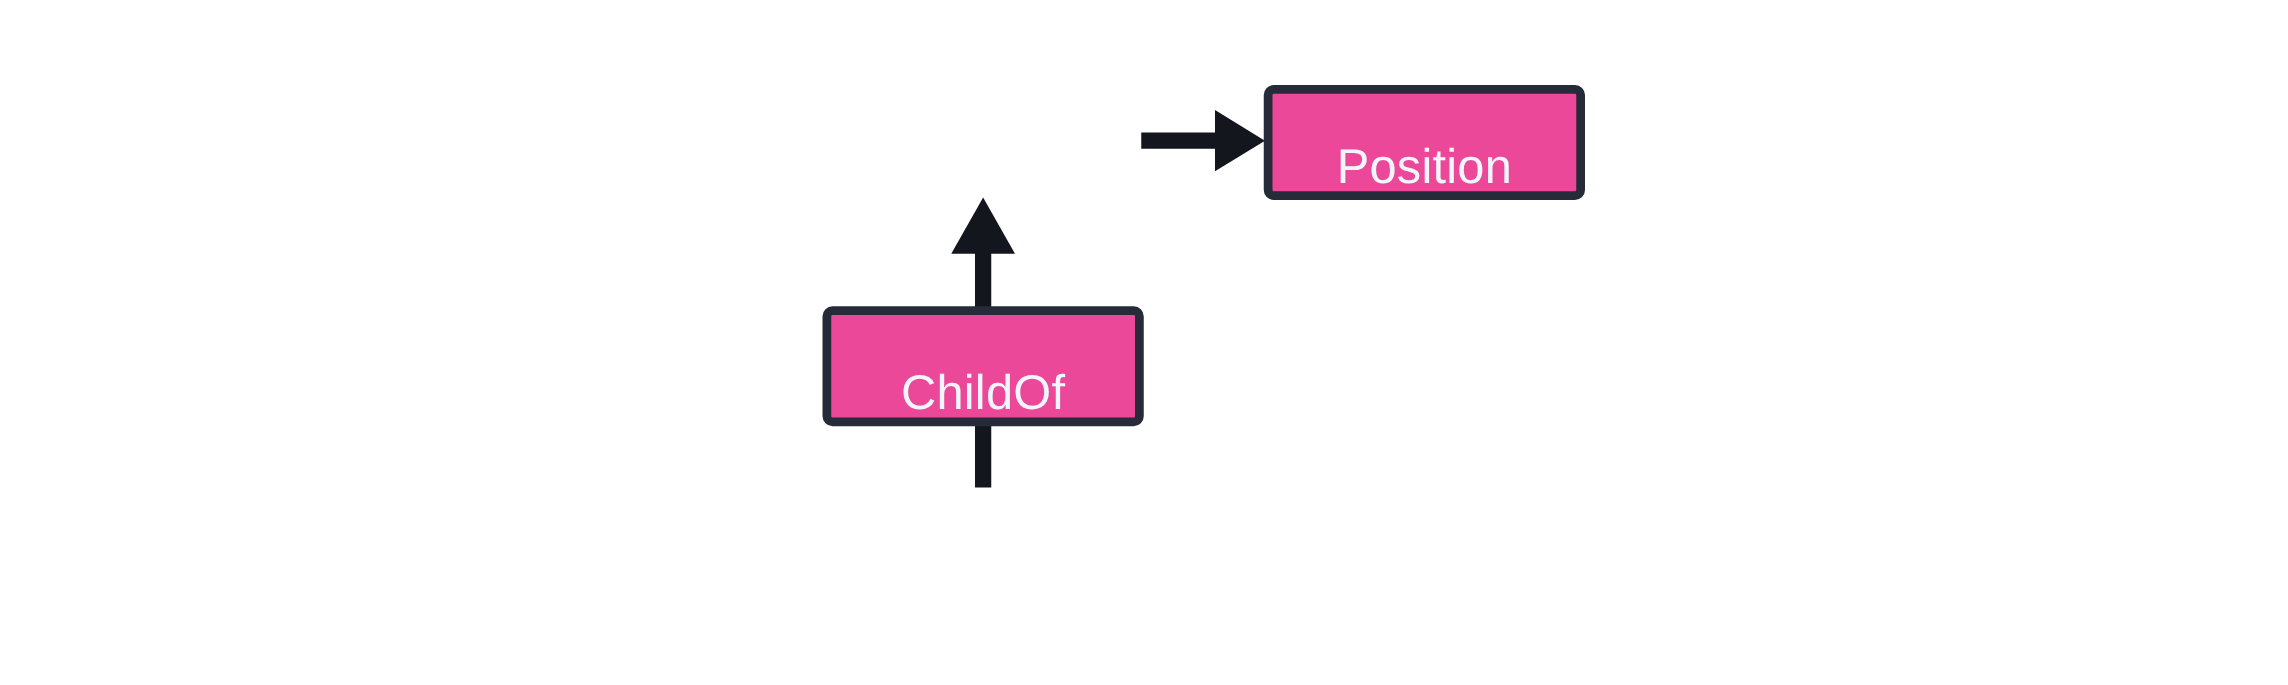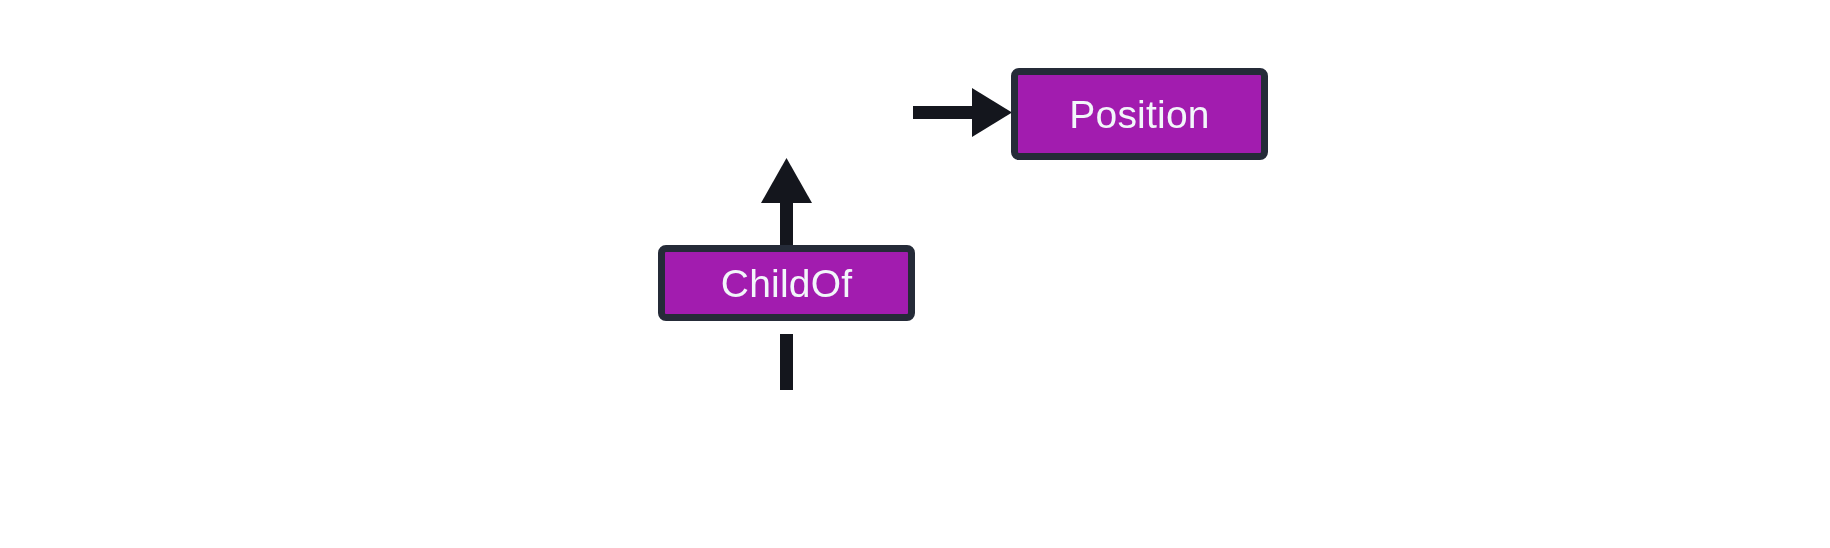--- a/index.html
+++ b/index.html
@@ -27,33 +27,33 @@
     border: 7px solid #252b38;
     border-radius: 8px;
     color: #f2f6fa;
     font-size: 39px;
     line-height: 1;
     letter-spacing: 0.2px;
     font-weight: 400;
     user-select: none;
   }
   .node-green { background: #5fa974; }
-  .node-blue  { background: #a21caf; }
+  .node-blue  { background: #ec4899; align-items: flex-end; }
 
   .node-parent {
     left: 558px;  top: 68px;
     width: 357px; height: 92px;
   }
   .node-position {
     left: 1011px; top: 68px;
     width: 257px; height: 92px;
   }
   .node-childof {
     left: 658px;  top: 245px;
-    width: 257px; height: 76px;
+    width: 257px; height: 96px;
   }
   .node-child {
     left: 658px;  top: 388px;
     width: 257px; height: 92px;
   }
 
   .edge-svg {
     position: absolute;
     left: 0; top: 0;
     width: 1830px;

